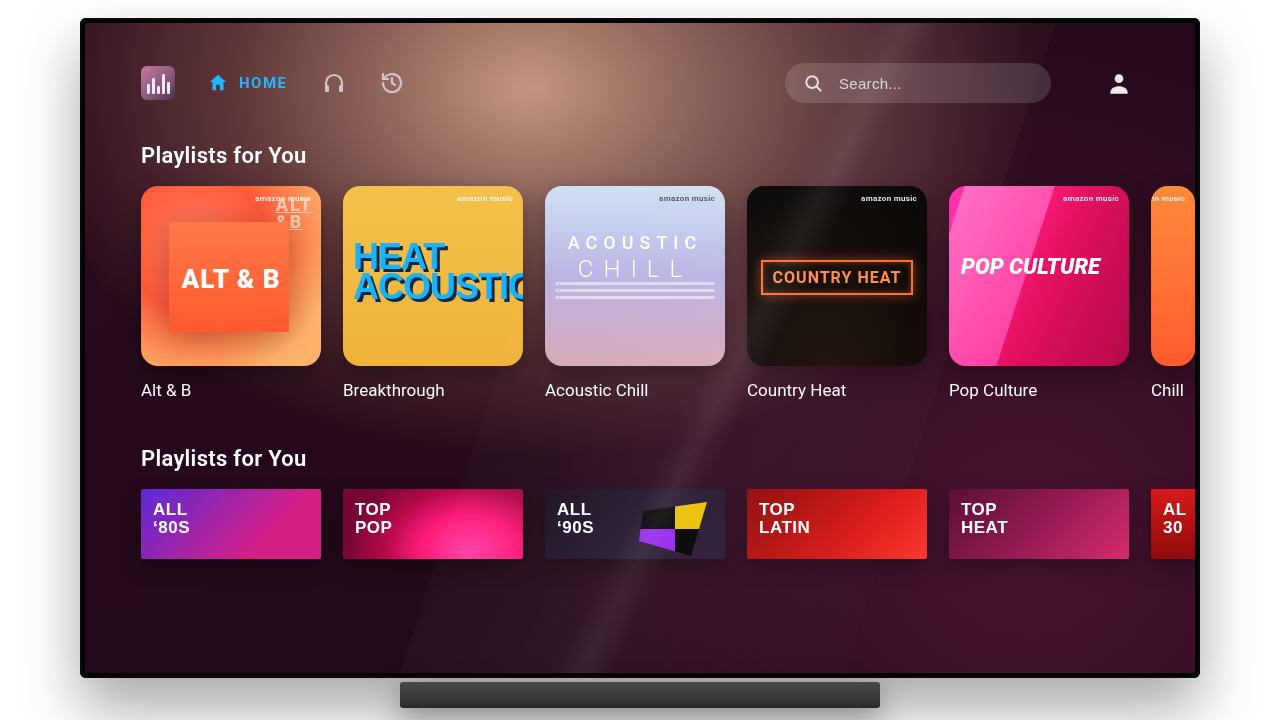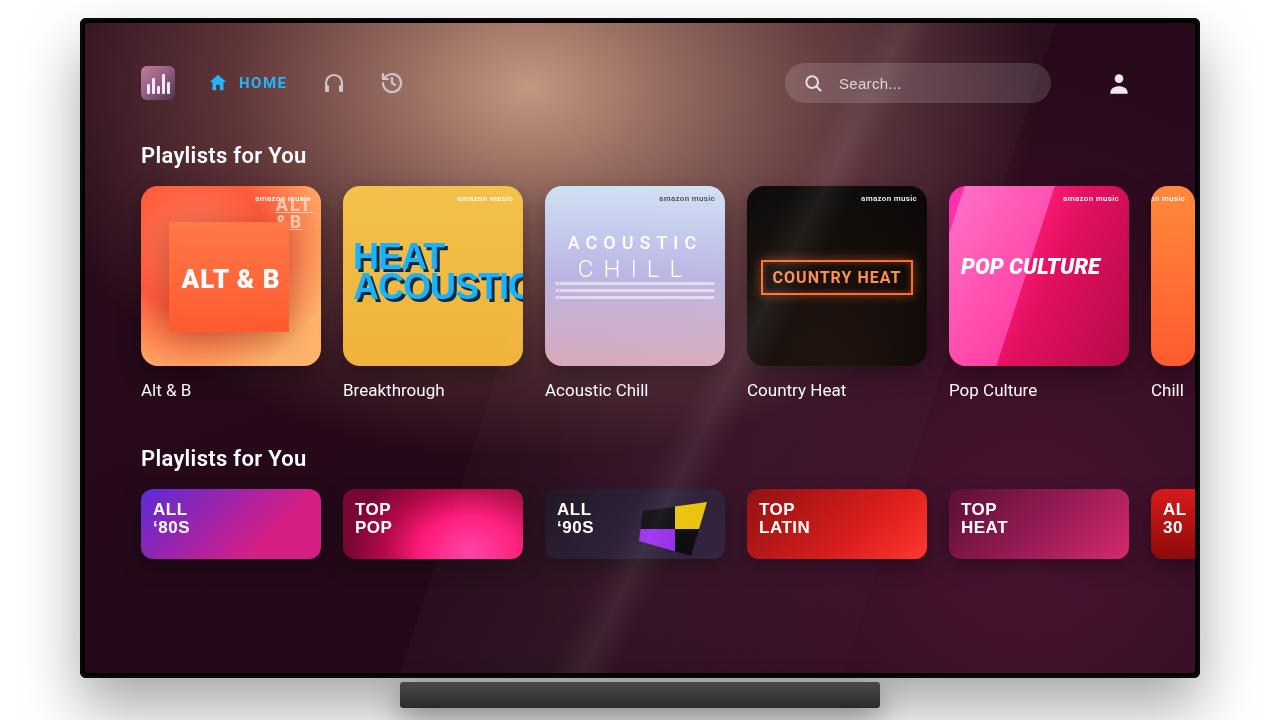--- a/index.html
+++ b/index.html
@@ -55,21 +55,21 @@
   .cov-ac .title b{display:block;font-size:24px;letter-spacing:10px;font-weight:300;margin-top:2px;}
   .cov-ch{background:radial-gradient(120% 120% at 50% 100%, #1a0d08 0%, #0a0502 60%, #000 100%);}
   .cov-ch .neon{position:absolute;left:14px;right:14px;top:74px;text-align:center;border:2px solid #ff6a2a;padding:6px 4px;color:#ff8a4a;font-weight:700;letter-spacing:1px;font-size:16px;box-shadow:0 0 12px rgba(255,106,42,.45), inset 0 0 6px rgba(255,106,42,.4);}
   .cov-pc{background:linear-gradient(115deg,#ff2db3 0%,#ff1b7a 35%,#e21060 55%,#b50a4a 100%);}
   .cov-pc .streak{position:absolute;left:-20px;top:-20px;width:90px;height:260px;background:linear-gradient(115deg,#ff74c8,#ff3fa6);transform:skewX(-18deg);opacity:.9;}
   .cov-pc .title{position:absolute;left:12px;right:8px;top:68px;color:#fff;font-weight:900;font-size:22px;letter-spacing:0px;font-style:italic;}
   .cov-partial{width:44px;background:linear-gradient(#ff8a3a,#ff5a2e);}
 
   .stations{margin-top:46px;}
   .row-stations{display:flex;gap:22px;}
-  .chip{position:relative;width:180px;height:70px;border-radius:12px;overflow:hidden;box-shadow:0 8px 20px rgba(0,0,0,.35);}
+  .chip{position:relative;width:180px;height:70px;border-radius:2px;overflow:hidden;box-shadow:0 8px 20px rgba(0,0,0,.35);}
   .chip .lbl{position:absolute;left:12px;top:12px;color:#fff;font-weight:900;font-size:17px;line-height:1.05;letter-spacing:.5px;font-family:Impact,"Arial Black",sans-serif;}
   .chip1{background:linear-gradient(135deg,#5b2bd8,#d41f85 70%);} 
   .chip2{background:radial-gradient(120px 90px at 70% 90%,#ff3fa6 0%,#ff1b7a 40%,#b50a4a 70%,#7a0636 100%);} 
   .chip3{background:linear-gradient(135deg,#1a1020,#2e1d3b);} 
   .chip3::after{content:"";position:absolute;right:10px;top:10px;width:80px;height:60px;background:
     conic-gradient(#ffd400 0 25%, #000 0 50%, #a128ff 0 75%, #000 0 100%);clip-path:polygon(10% 20%,90% 5%,70% 95%,5% 70%);opacity:.9;}
   .chip4{background:linear-gradient(135deg,#8e0a0a,#d81a1a 60%,#ff3a2e);} 
   .chip5{background:linear-gradient(135deg,#5a0f35,#9a1c56 55%,#d62a6e);} 
   .chip6{width:60px;background:linear-gradient(#d81a1a,#8e0a0a);margin-right:-40px;}
 

